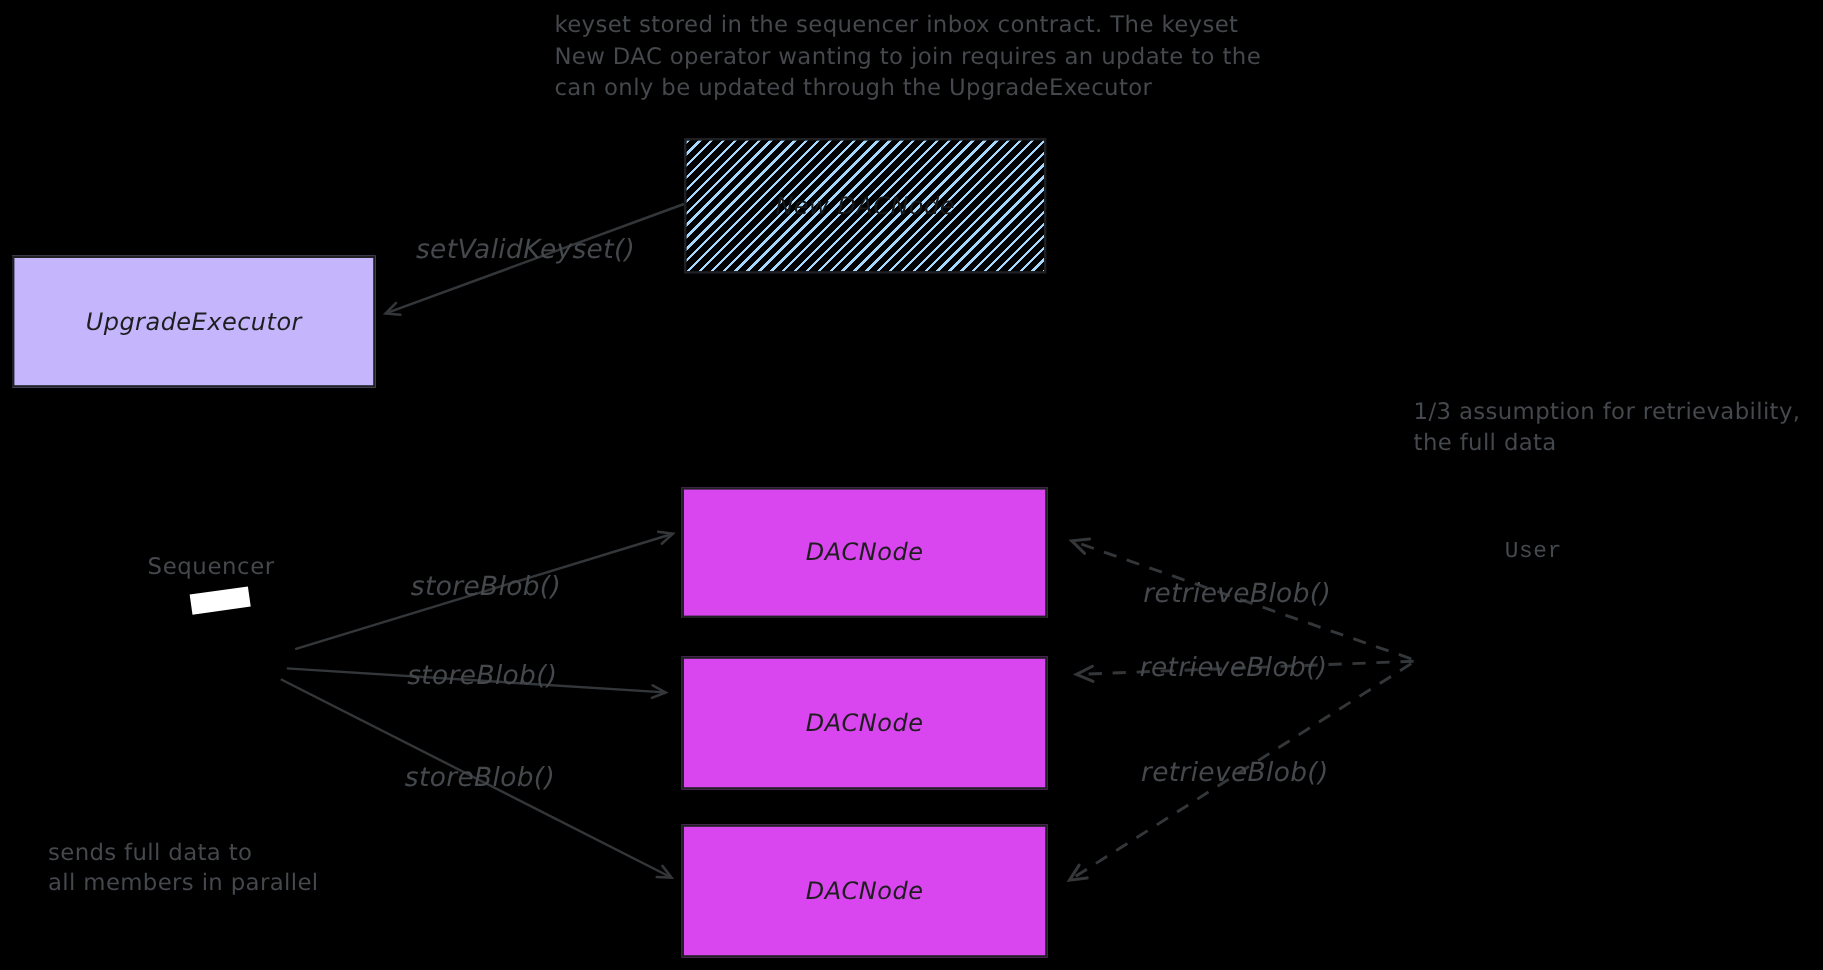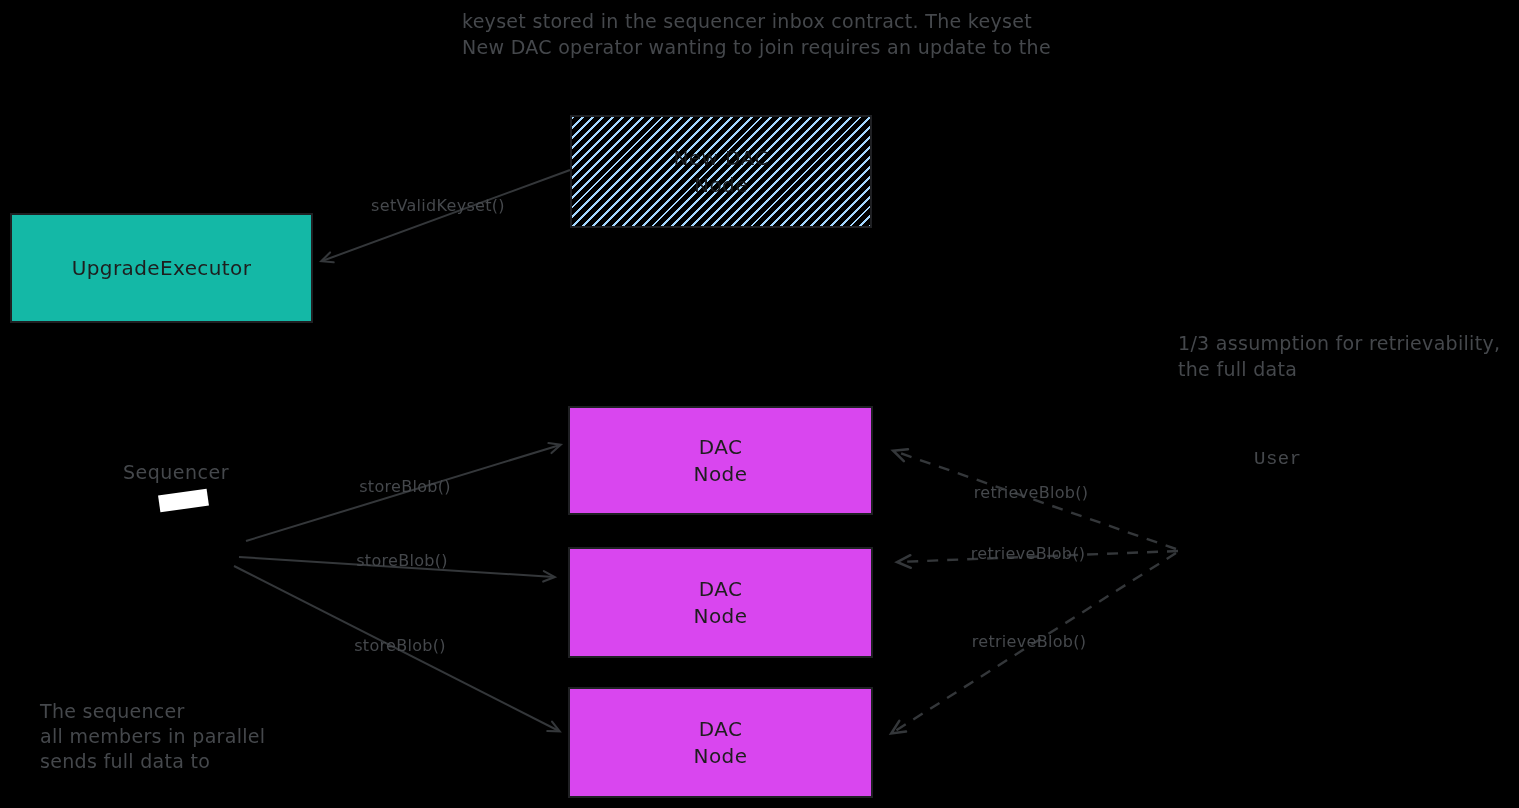--- a/index.html
+++ b/index.html
@@ -26,41 +26,43 @@
     position: absolute;
     color: #45484c;
     font-size: 19px;
     letter-spacing: 0.5px;
     white-space: nowrap;
   }
   .edge-label {
     position: absolute;
     transform: translateX(-50%);
     color: #45484c;
-    font-size: 16px;
+    font-size: 22px;
     letter-spacing: 0.3px;
     white-space: nowrap;
+    font-style: italic;
   }
 
   
   .box {
     position: absolute;
     box-sizing: border-box;
     border: 2px solid #1f2023;
     display: flex;
-    flex-direction: column;
+    flex-direction: row;
     align-items: center;
     justify-content: center;
     text-align: center;
     color: #1e1e1e;
     font-size: 20px;
     line-height: 27px;
     letter-spacing: 0.4px;
+    font-style: italic;
   }
-  .box-pink { background: #14b8a6; }
+  .box-pink { background: #c4b5fd; }
   .box-blue { background: #d946ef; }
   .box-hatched {
     background: repeating-linear-gradient(
       135deg,
       #a5d8ff 0px, #a5d8ff 2px,
       transparent 2px, transparent 7px
     );
     color: #16181a;
   }
 </style>
@@ -109,31 +111,31 @@
   </div>
 
   <div class="box box-blue" style="left:568px; top:687px; width:305px; height:111px;">
     <div>DAC</div>
     <div>Node</div>
   </div>
 
   <div class="note" style="left:462px; top:8px;">
     <div>keyset stored in the sequencer inbox contract. The keyset</div>
     <div>New DAC operator wanting to join requires an update to the</div>
+    <div>can only be updated through the UpgradeExecutor</div>
   </div>
 
   <div class="note" style="left:1178px; top:330px;">
     <div>1/3 assumption for retrievability,</div>
     <div>the full data</div>
   </div>
 
   <div class="note" style="left:40px; top:699px; line-height:25px;">
-    <div>The sequencer</div>
+    <div>sends full data to</div>
     <div>all members in parallel</div>
-    <div>sends full data to</div>
   </div>
 
   <div class="actor-label" style="left:123px; top:461px;">Sequencer</div>
   <div class="actor-label" style="left:1254px; top:448px;font-family:Liberation Mono, monospace;">User</div>
 
   <div class="edge-label" style="left:438px; top:196px;">setValidKeyset()</div>
 
   <div class="edge-label" style="left:405px; top:477px;">storeBlob()</div>
   <div class="edge-label" style="left:402px; top:551px;">storeBlob()</div>
   <div class="edge-label" style="left:400px; top:636px;">storeBlob()</div>

